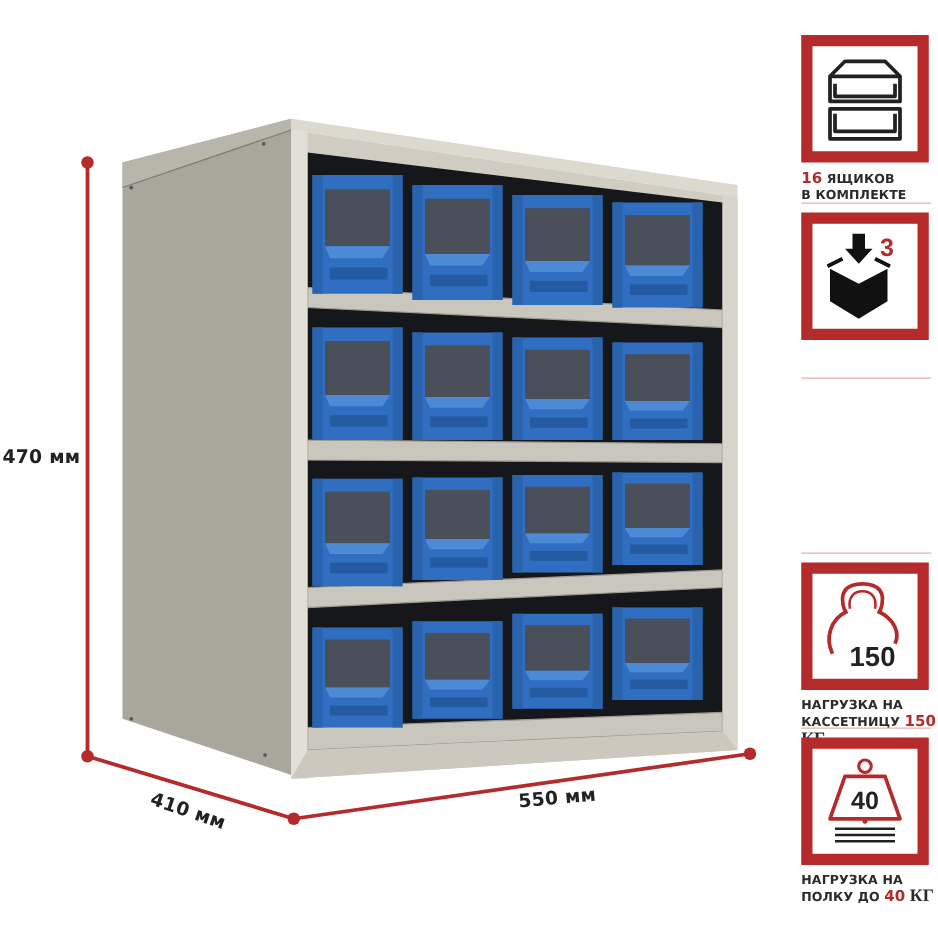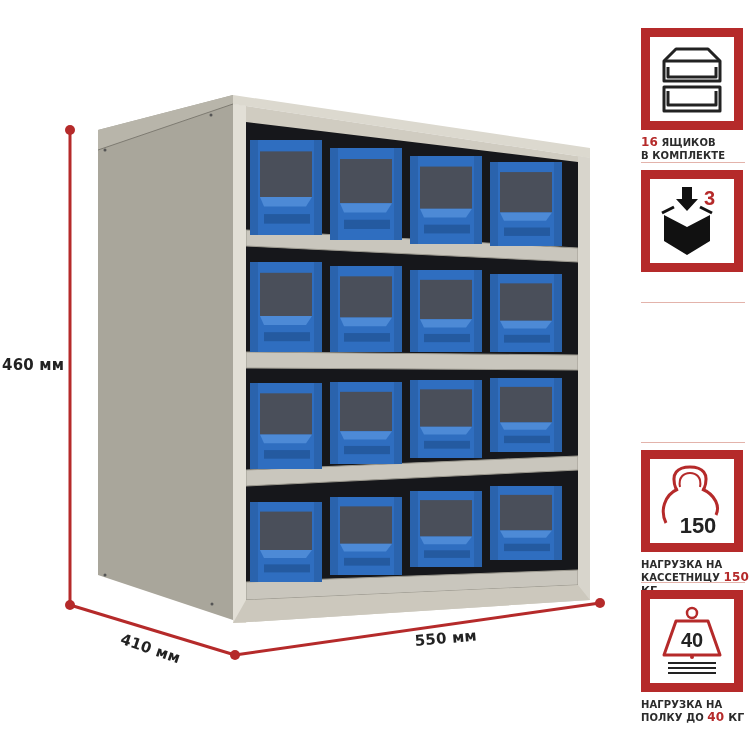--- a/index.html
+++ b/index.html
@@ -10,21 +10,21 @@
   .dim-height{left:2px;top:356px;}
   .dim-depth{left:124px;top:630px;transform:rotate(19deg);transform-origin:left top;}
   .dim-width{left:414px;top:632px;transform:rotate(-5deg);transform-origin:left top;}
 
   .features{position:absolute;left:641px;top:0;width:109px;}
   .feature{position:absolute;left:0;width:120px;}
   .feature .badge{width:102px;height:102px;background:#b52a2a;position:relative;box-sizing:border-box;}
   .feature .badge .inner{position:absolute;left:9px;top:9px;right:9px;bottom:9px;background:#ffffff;display:flex;align-items:center;justify-content:center;}
   .feature .caption{margin-top:6px;font-size:10px;font-weight:bold;line-height:13px;color:#2b2b2b;text-transform:uppercase;letter-spacing:0.1px;}
   .feature .caption .hl{color:#b52a2a;font-size:12px;}
-  .feature .caption .unit{font-size:11px;}
+  .feature .caption .unit{font-size:14px;font-family:Liberation Serif, serif;}
   .sep{height:1px;background:#e3b3ab;margin-top:10px;width:104px;}
 </style>
 </head>
 <body>
 
 <div class="stage">
 
   <svg class="product" width="640" height="750" viewBox="0 0 640 750">
 
     <g stroke="#b52a2a" stroke-width="3" fill="none">
@@ -94,21 +94,21 @@
       <use href="#bin" transform="translate(410,491) scale(1,0.76)"></use>
       <use href="#bin" transform="translate(490,486) scale(1,0.74)"></use>
     </g>
 
     <polygon points="233,104 246,106 246,623 233,623" fill="#e2dfd6"></polygon>
     <polygon points="578,156 590,158 590,600 578,600" fill="#d8d5cc"></polygon>
 
     <polygon points="246,600 578,585 590,600 233,623" fill="#ccc8bd"></polygon>
   </svg>
 
-  <div class="dim-label dim-height">460 мм</div>
+  <div class="dim-label dim-height">470 мм</div>
   <div class="dim-label dim-depth">410 мм</div>
   <div class="dim-label dim-width">550 мм</div>
 
   <div class="features">
 
     <div class="feature" style="top:28px;">
       <div class="badge">
         <div class="inner">
           <svg width="76" height="76" viewBox="0 0 76 76">
             <g fill="none" stroke="#222" stroke-width="3" stroke-linejoin="round">

